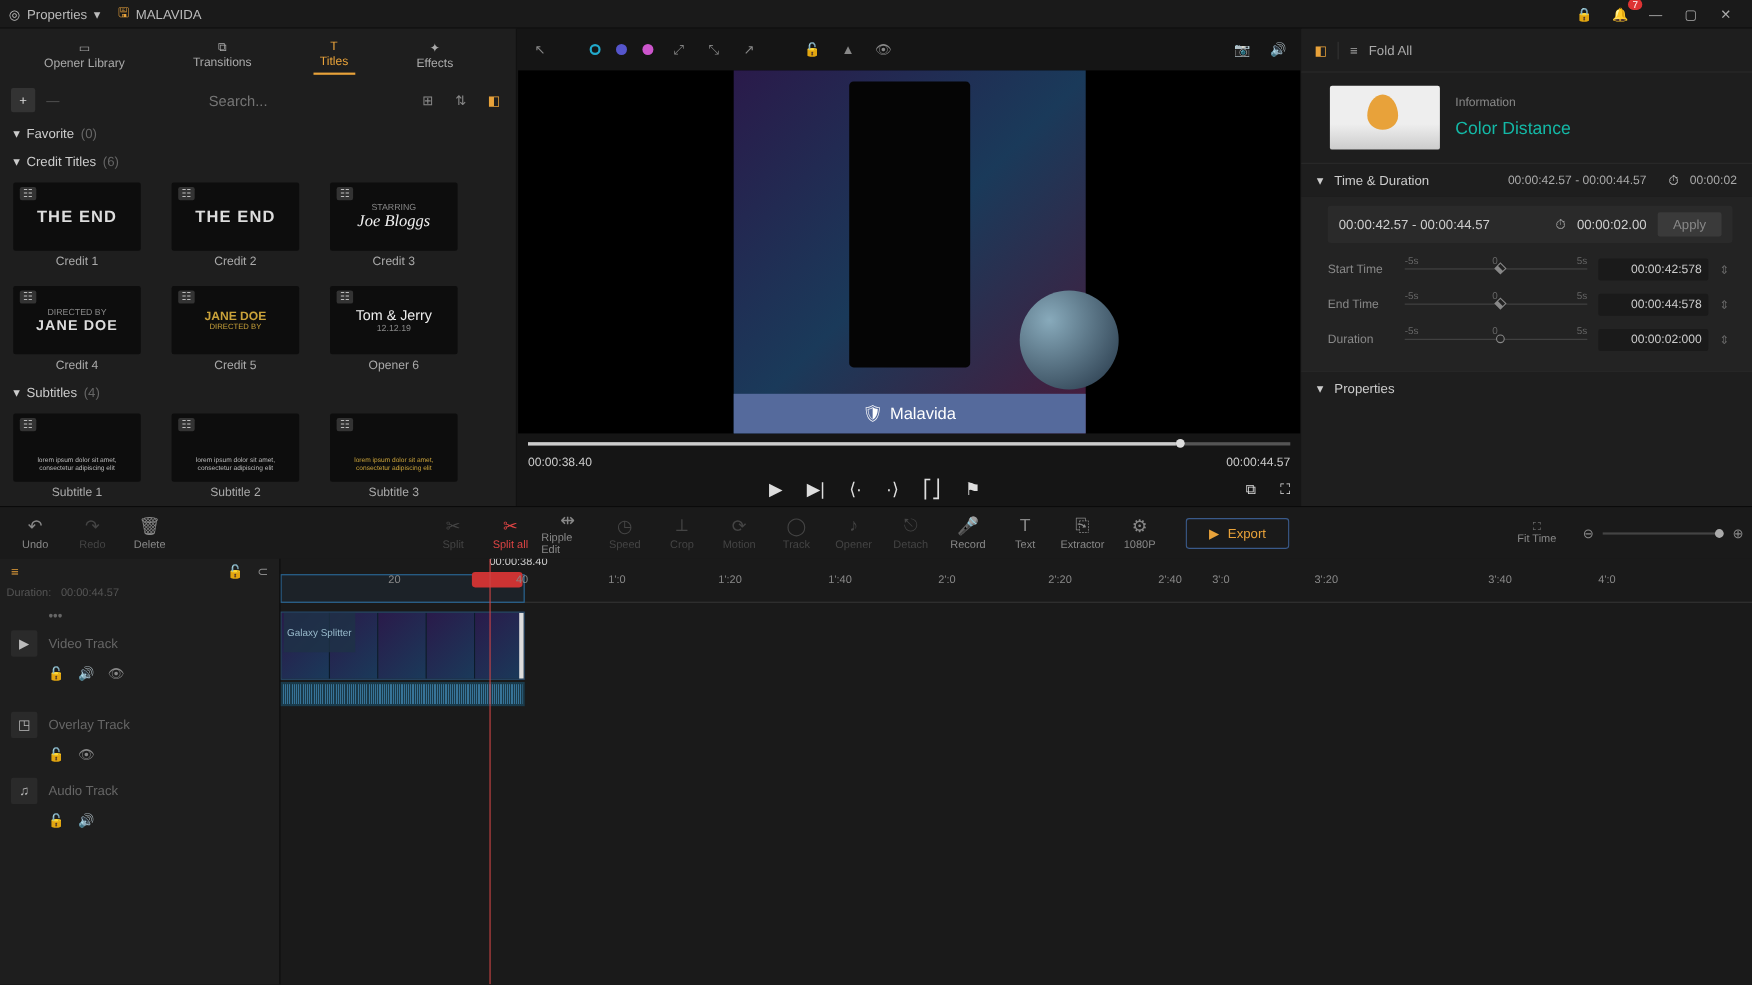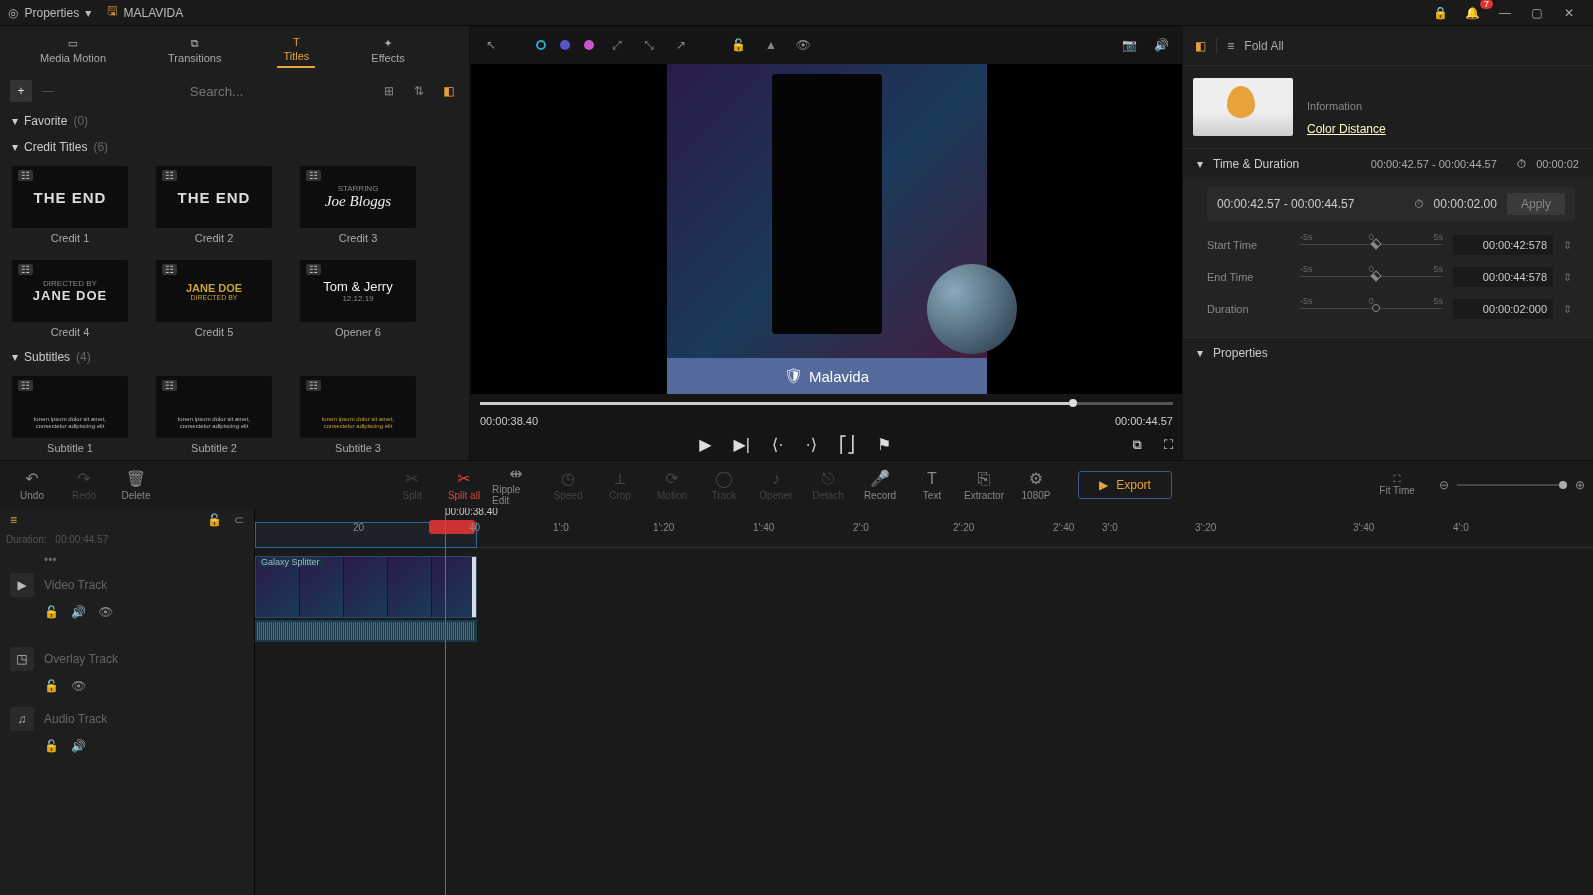--- a/index.html
+++ b/index.html
@@ -55,34 +55,34 @@
 .seekbar .knob { position: absolute; left: 85%; top: -3px; width: 8px; height: 8px; border-radius: 50%; background: #ddd; }
 .timerow { display: flex; justify-content: space-between; padding: 2px 10px; font-size: 11px; color: #ccc; }
 .controls { height: 32px; display: flex; align-items: center; justify-content: center; gap: 22px; color: #ddd; font-size: 16px; padding: 0 10px; }
 .controls .ic { cursor: pointer; }
 .controls .spacer { flex: 1; }
 
 
 .rightpanel { width: 410px; background: #1e1e1e; display: flex; flex-direction: column; }
 .righttb { height: 40px; display: flex; align-items: center; padding: 0 12px; gap: 10px; color: #aaa; border-bottom: 1px solid #2a2a2a; }
 .righttb .ic { cursor: pointer; }
-.infohead { display: flex; gap: 14px; padding: 12px 10px; align-items: flex-end; }
+.infohead { display: flex; gap: 14px; padding: 12px 26px; align-items: center; }
 .infohead .clipthumb { width: 100px; height: 58px; background: linear-gradient(#eee 60%, #ccc); border-radius: 2px; position: relative; }
 .balloon { position: absolute; left: 34px; top: 8px; width: 28px; height: 32px; background: #e8a23a; border-radius: 50% 50% 50% 50% / 60% 60% 40% 40%; }
 .infohead .infotxt { display: flex; flex-direction: column; gap: 10px; }
 .infohead .infolabel { font-size: 11px; color: #888; }
-.infohead .infoname { font-size: 12px; color: #fef9c3; text-decoration: underline; }
+.infohead .infoname { font-size: 16px; color: #14b8a6; }
 .section { border-top: 1px solid #2a2a2a; }
 .sechead { display: flex; align-items: center; padding: 8px 14px; gap: 10px; cursor: pointer; color: #ccc; }
 .sechead .spacer { flex: 1; }
 .sechead .time { font-size: 11px; color: #aaa; }
 .secbody { padding: 8px 18px 12px 24px; background: #232323; }
 .tdrow { display: flex; align-items: center; gap: 10px; padding: 6px 0; font-size: 11px; color: #888; }
 .tdrow .lbl { width: 60px; }
-.tdrow .slider { flex: 1; height: 18px; position: relative; margin-left: 23px; }
+.tdrow .slider { flex: 1; height: 18px; position: relative; }
 .tdrow .slider .track { position: absolute; left: 0; right: 0; top: 8px; height: 1px; background: #444; }
 .tdrow .slider .tick { position: absolute; top: -4px; font-size: 9px; color: #666; }
 .tdrow .slider .knob { position: absolute; left: 50%; top: 4px; width: 8px; height: 8px; border-radius: 50%; border: 1px solid #888; background: #232323; }
 .tdrow .val { width: 100px; text-align: right; background: #1a1a1a; padding: 4px 6px; color: #ccc; border-radius: 2px; }
 .tdrow .spin { width: 12px; color: #666; }
 .applyrow { display: flex; align-items: center; gap: 10px; background: #2a2a2a; padding: 6px 10px; border-radius: 3px; margin-bottom: 8px; }
 .applyrow .time { color: #ccc; }
 .applyrow .spacer { flex: 1; }
 .applyrow .btn { background: #3a3a3a; color: #888; padding: 4px 14px; border-radius: 2px; cursor: pointer; }
 
@@ -113,21 +113,21 @@
 .tl-right { flex: 1; position: relative; overflow: hidden; }
 .ruler { height: 40px; border-bottom: 1px solid #333; position: relative; }
 .ruler .ph { position: absolute; left: 190px; top: -2px; color: #ccc; font-size: 10px; }
 .ruler .phmark { position: absolute; left: 174px; top: 12px; width: 46px; height: 14px; background: #c33; border-radius: 3px; }
 .ruler .sel { position: absolute; left: 0; top: 14px; width: 222px; height: 26px; border: 1px solid #2a6a9a; background: rgba(40,80,120,.15); }
 .ruler .tick { position: absolute; top: 14px; color: #888; font-size: 10px; }
 .playhead { position: absolute; left: 190px; top: 0; bottom: 0; width: 1px; background: #c44; z-index: 5; }
 .cliprow { height: 90px; position: relative; }
 .clip { position: absolute; left: 0; top: 4px; width: 222px; height: 62px; background: #1a2a3a; border: 1px solid #2a4a6a; display: flex; overflow: hidden; }
 .clip .frame { flex: 1; background: linear-gradient(135deg,#2a1a4a,#1a3a5a); border-right: 1px solid #0a1a2a; }
-.clip .name { position: absolute; top: 0; left: 2px; font-size: 9px; background: rgba(30,50,70,.8); color: #9bc; padding: 0 3px; }
+.clip .name { position: absolute; top: 0; left: 2px; font-size: 9px; background: rgba(30,50,70,.8); color: #9bc; padding: 13px 3px; }
 .clip .endmark { position: absolute; right: -4px; top: 0; bottom: 0; width: 8px; background: #ddd; }
 .wave { position: absolute; left: 0; top: 68px; width: 222px; height: 22px; background: #1a3a4a; }
 .wave::before { content: ""; position: absolute; inset: 2px; background: repeating-linear-gradient(90deg, #4a9acc 0 1px, transparent 1px 2px); opacity: .6; }
 </style>
 </head>
 <body>
 
 <div class="titlebar">
   <div class="app">
     <span>◎</span>
@@ -148,21 +148,21 @@
   <div class="winbtn">▢</div>
   <div class="winbtn">✕</div>
 </div>
 
 <div class="mainrow">
 
   <div class="leftpanel">
     <div class="lefttabs">
       <div class="lefttab">
         <span>▭</span>
-        <span>Media Motion</span>
+        <span>Opener Library</span>
       </div>
       <div class="lefttab">
         <span>⧉</span>
         <span>Transitions</span>
       </div>
       <div class="lefttab active">
         <span>T</span>
         <span>Titles</span>
       </div>
       <div class="lefttab">

